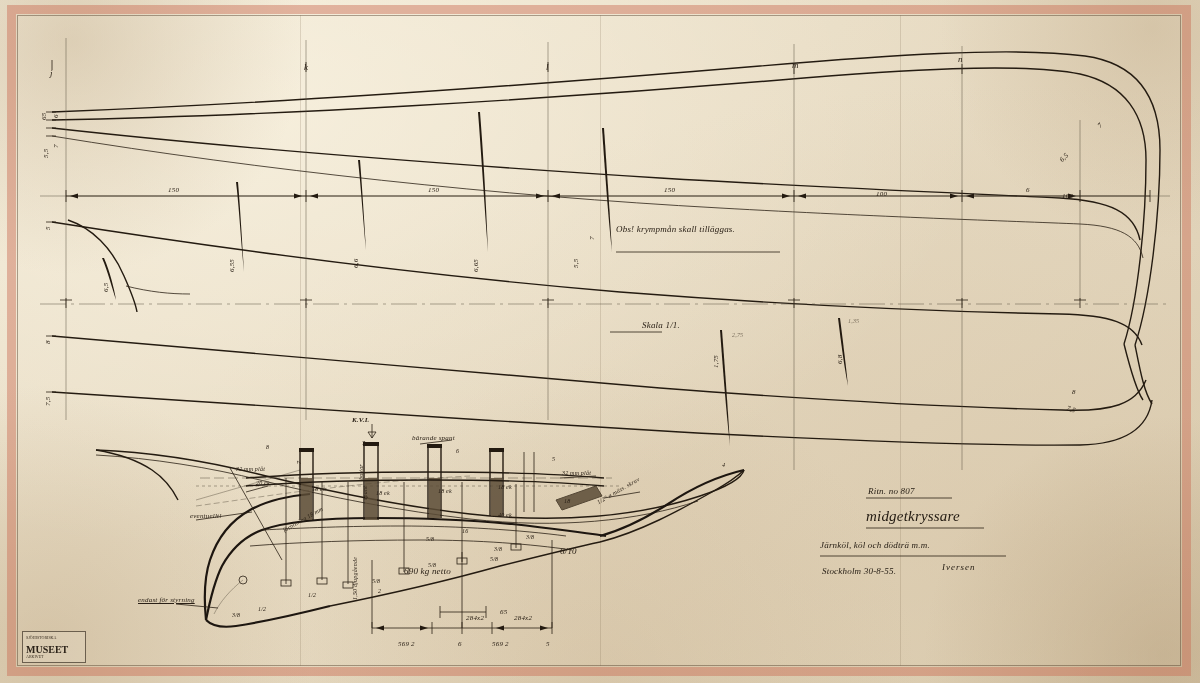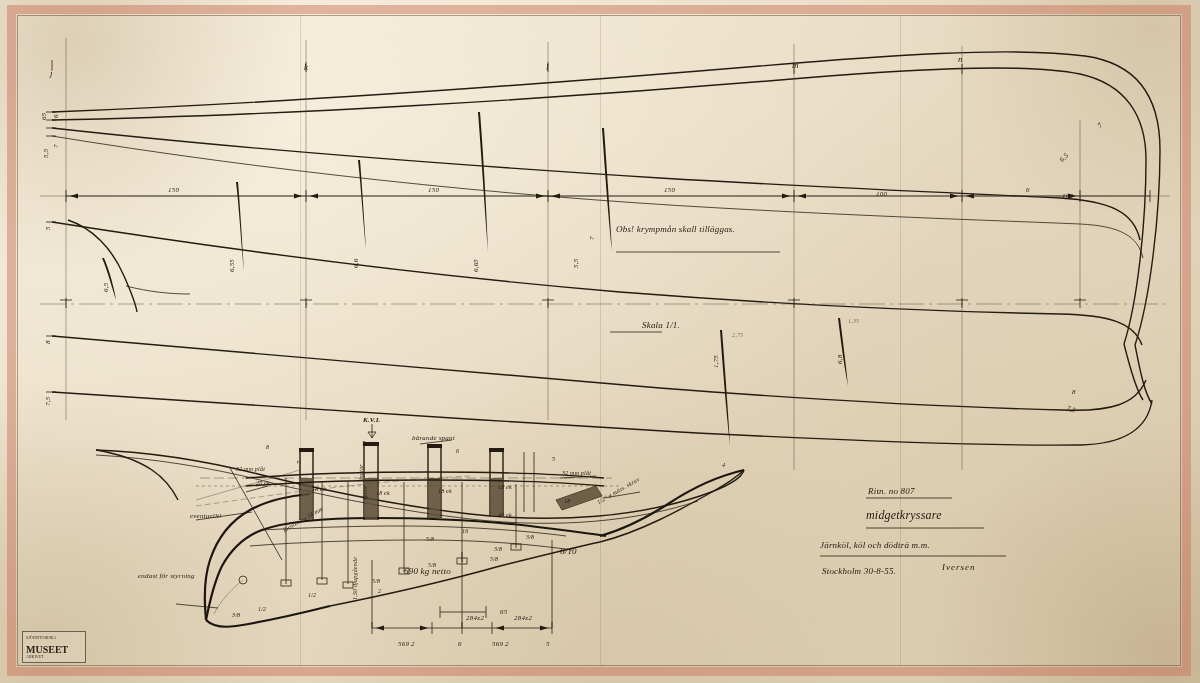--- a/index.html
+++ b/index.html
@@ -71,21 +71,21 @@
     color: #2a2016;
     font-family: "Liberation Serif", serif;
     white-space: nowrap;
     font-size: 8px;
     letter-spacing: 0.2px;
   }
   .lbl.it { font-style: italic; }
   .tiny { font-size: 6px; }
   .sm { font-size: 7px; }
   .md { font-size: 9px; }
-  .lg { font-size: 12px; }
+  .lg { font-size: 15px; }
   .rot90 { transform: rotate(-90deg); transform-origin: 0 0; }
   .rot45 { transform: rotate(-45deg); transform-origin: 0 0; }
   .rot30 { transform: rotate(-30deg); transform-origin: 0 0; }
   .rotm20 { transform: rotate(20deg); transform-origin: 0 0; }
 
   #titleblock .lbl { color: #221a11; }
   #stamp {
     position: absolute;
     left: 22px; top: 631px;
     width: 62px; height: 30px;
@@ -350,26 +350,26 @@
 
   <div class="lbl it sm rot45" style="left:1096px; top:124px;">7</div>
   <div class="lbl it sm rot45" style="left:1058px; top:158px;">6,5</div>
   <div class="lbl it sm" style="left:1026px; top:186px;">6</div>
   <div class="lbl it sm" style="left:1072px; top:388px;">8</div>
   <div class="lbl it sm rotm20" style="left:1068px; top:404px;">7,5</div>
 
   <div class="lbl it md" style="left:616px; top:224px;">Obs! krympmån skall tilläggas.</div>
   <div class="lbl it md" style="left:610px; top:320px;margin-left:32px;">Skala 1/1.</div>
 
-  <div class="lbl it sm" style="left:363px; top:416px;font-weight:bold;">K.V.L</div>
+  <div class="lbl it sm" style="left:352px; top:416px;font-weight:bold;">K.V.L</div>
   <div class="lbl it sm" style="left:412px; top:434px;">bärande spant</div>
   <div class="lbl it tiny" style="left:236px; top:466px;">32 mm plåt</div>
   <div class="lbl it tiny" style="left:562px; top:470px;">32 mm plåt</div>
   <div class="lbl it sm" style="left:190px; top:512px;">eventuellt!</div>
-  <div class="lbl it sm" style="left:138px; top:572px;">endast för styrning</div>
+  <div class="lbl it sm" style="left:138px; top:596px;text-decoration:underline;">endast för styrning</div>
   <div class="lbl it tiny rot30" style="left:282px; top:528px;">förnitning 18 mm</div>
   <div class="lbl it md" style="left:404px; top:566px;">690 kg netto</div>
   <div class="lbl it tiny rot90" style="left:352px; top:600px;">1,50 djupgående</div>
   <div class="lbl it tiny rot90" style="left:362px; top:500px;">spant</div>
   <div class="lbl it tiny rot90" style="left:358px; top:480px;">bultar</div>
   <div class="lbl it tiny rot30" style="left:596px; top:500px;">1/2" ø mäss. skruv</div>
 
   <div class="lbl it tiny" style="left:312px; top:486px;">18 ek</div>
   <div class="lbl it tiny" style="left:376px; top:490px;">18 ek</div>
   <div class="lbl it tiny" style="left:438px; top:488px;">18 ek</div>

